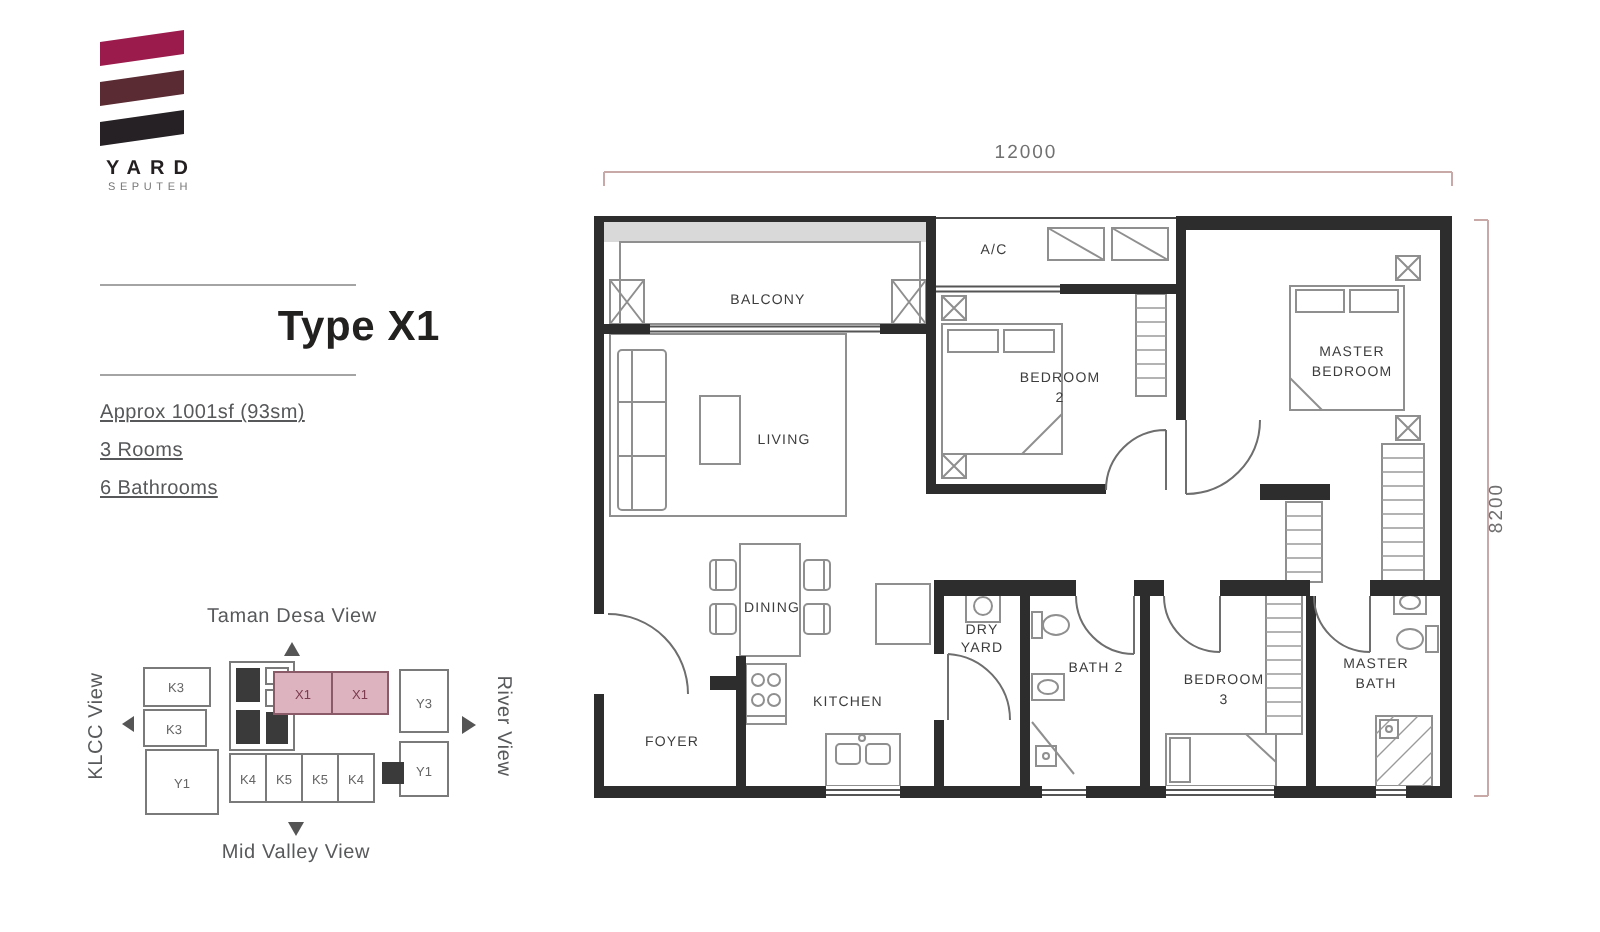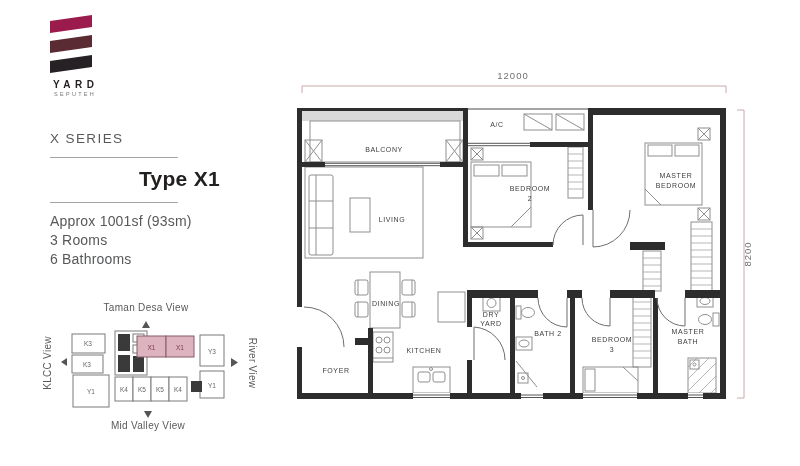--- a/index.html
+++ b/index.html
@@ -13,21 +13,21 @@
   .bar2{background:#5A2B33;margin-top:8px;}
   .bar3{background:#262125;margin-top:8px;}
   .brand-name{margin-top:9px;font-size:10px;letter-spacing:4.5px;color:#231F20;
               font-weight:600;padding-left:3px;}
   .brand-sub{font-size:5.5px;letter-spacing:2.3px;color:#777;padding-left:4px;margin-top:1px;}
 
   .info{position:absolute;left:50px;top:131px;width:170px;color:#57585A;}
   .series{font-size:13.5px;letter-spacing:1.4px;}
   .rule{border:none;border-top:1px solid #A4A4A4;width:128px;margin:11px 0 9px 0;}
   .type-title{font-size:21px;font-weight:bold;color:#232020;letter-spacing:.3px;text-align:right;}
-  .details div{font-size:14px;line-height:19px;letter-spacing:.2px;}
+  .details div{font-size:10px;line-height:19px;letter-spacing:.2px;text-decoration:underline;}
 
   
   svg{position:absolute;}
   .wall{fill:#2D2D2D;}
   .thin{stroke:#4A4A4A;stroke-width:1;fill:none;}
   .furn{stroke:#8F8F8F;stroke-width:1;fill:none;}
   .furnw{stroke:#8F8F8F;stroke-width:1;fill:#FFFFFF;}
   .hatch{stroke:#9A9A9A;stroke-width:.7;fill:none;}
   .door{stroke:#6E6E6E;stroke-width:1;fill:none;}
   .win{stroke:#555;stroke-width:1;fill:none;}
@@ -52,21 +52,20 @@
 
 <div class="brand">
   <div class="bar bar1"></div>
   <div class="bar bar2"></div>
   <div class="bar bar3"></div>
   <div class="brand-name">YARD</div>
   <div class="brand-sub">SEPUTEH</div>
 </div>
 
 <div class="info">
-  <div class="series">X SERIES</div>
   <hr class="rule">
   <div class="type-title">Type X1</div>
   <hr class="rule">
   <div class="details">
     <div>Approx 1001sf (93sm)</div>
     <div>3 Rooms</div>
     <div>6 Bathrooms</div>
   </div>
 </div>
 

